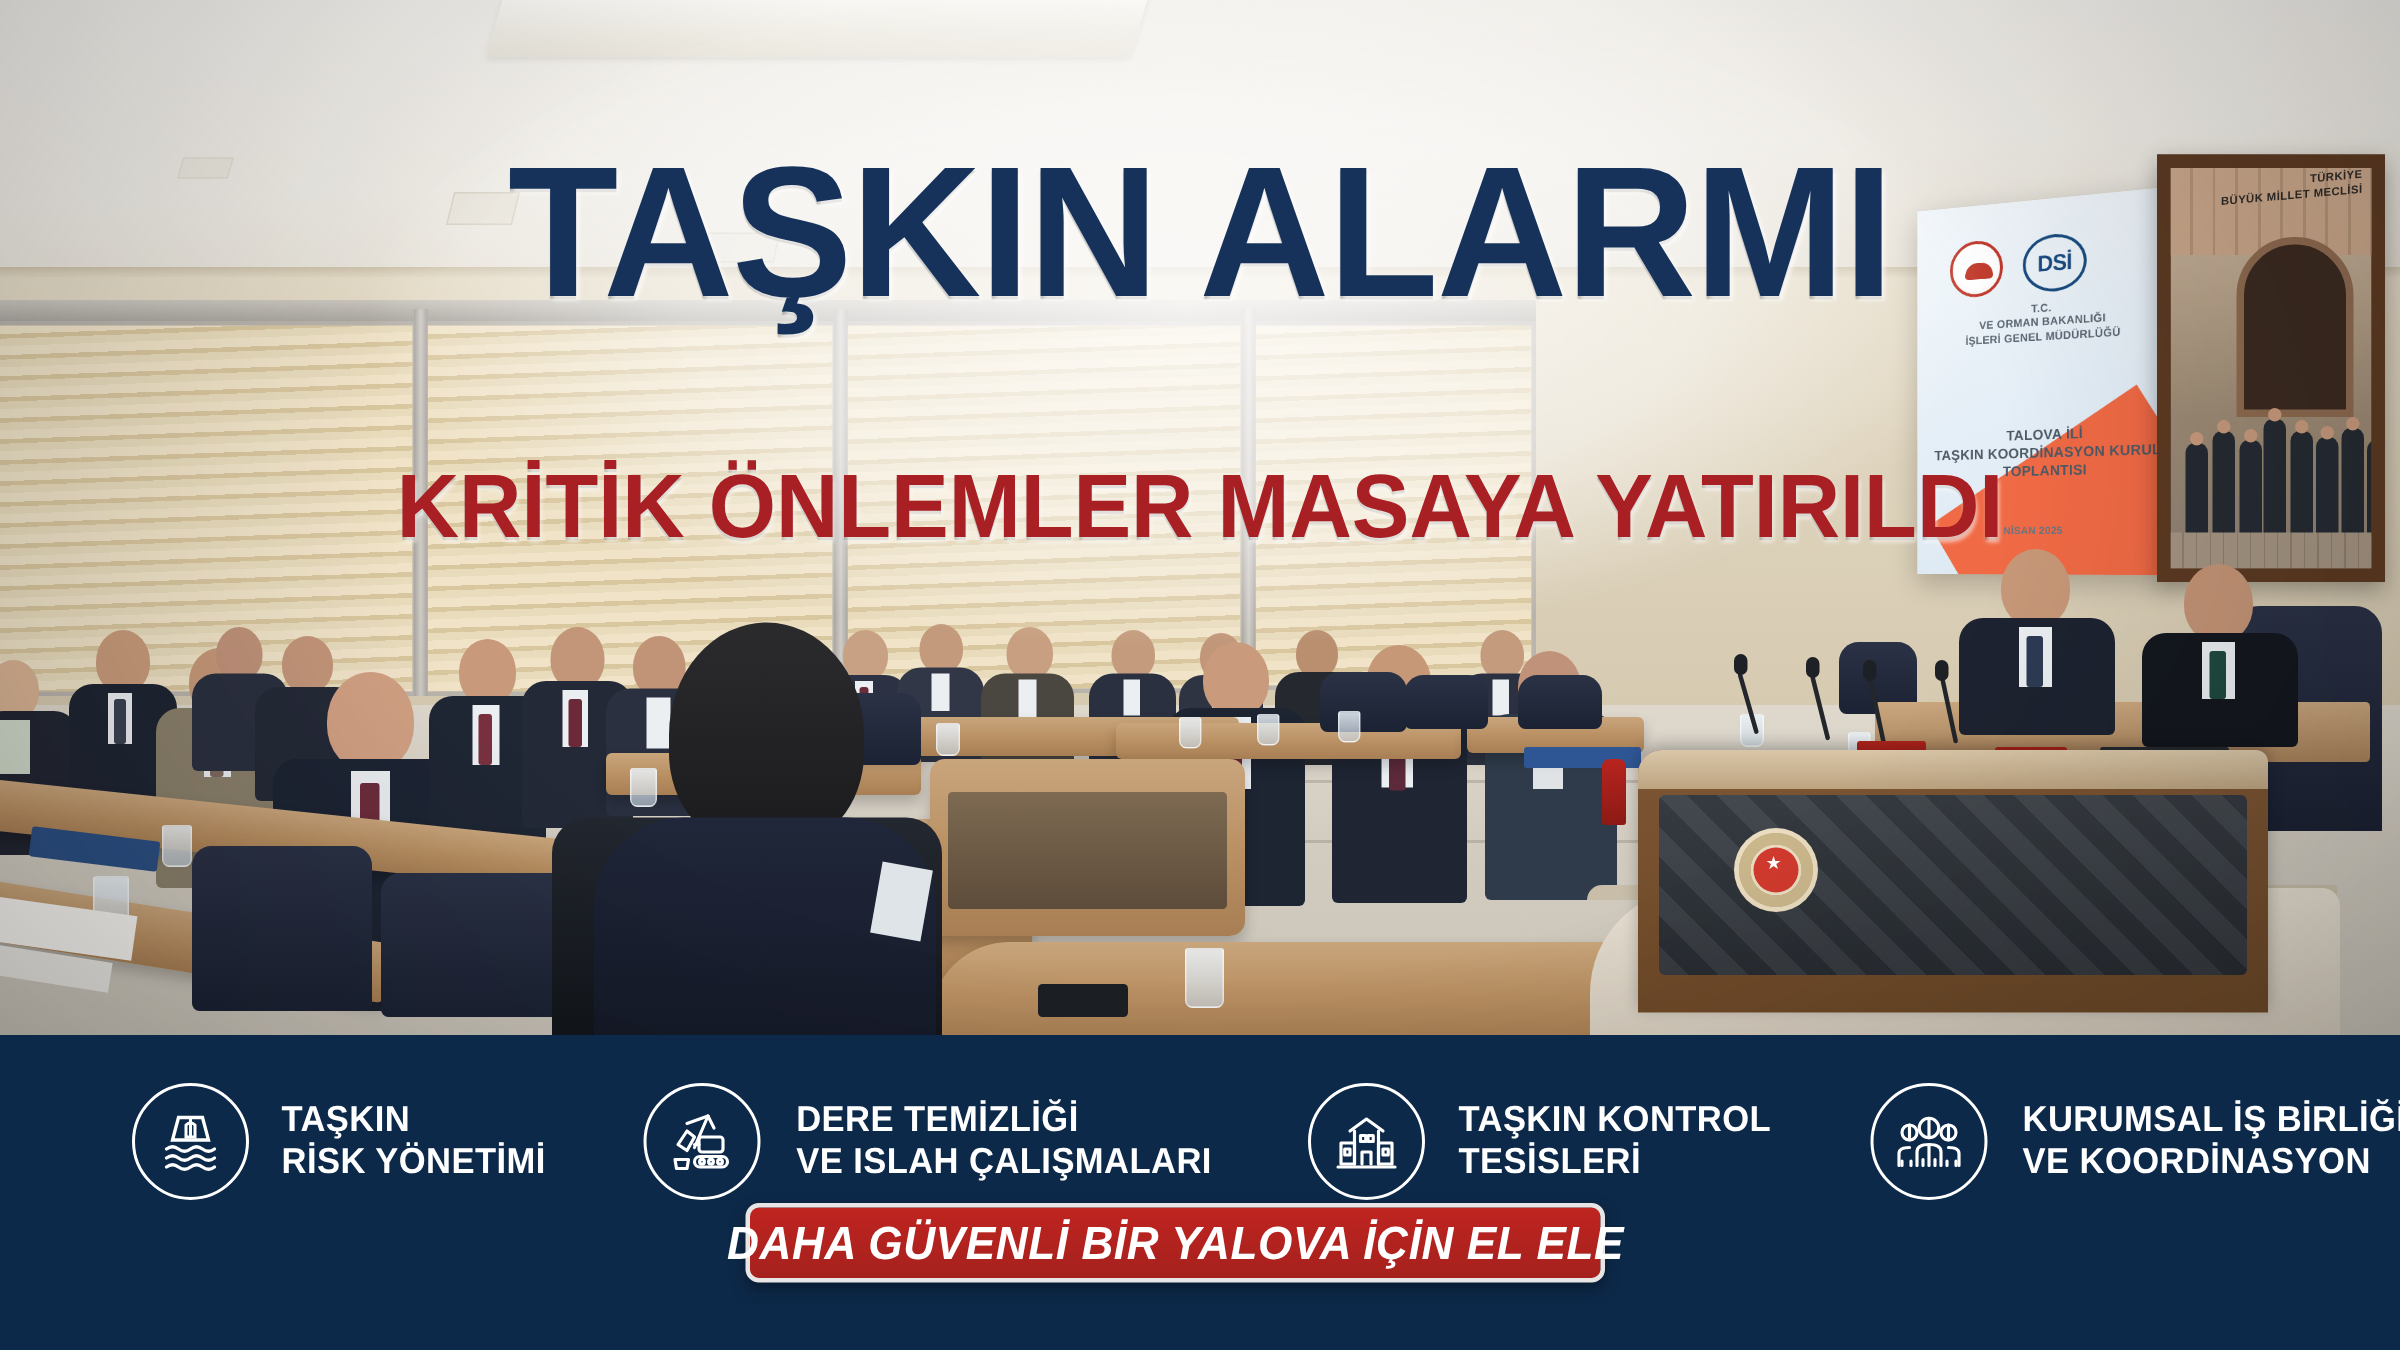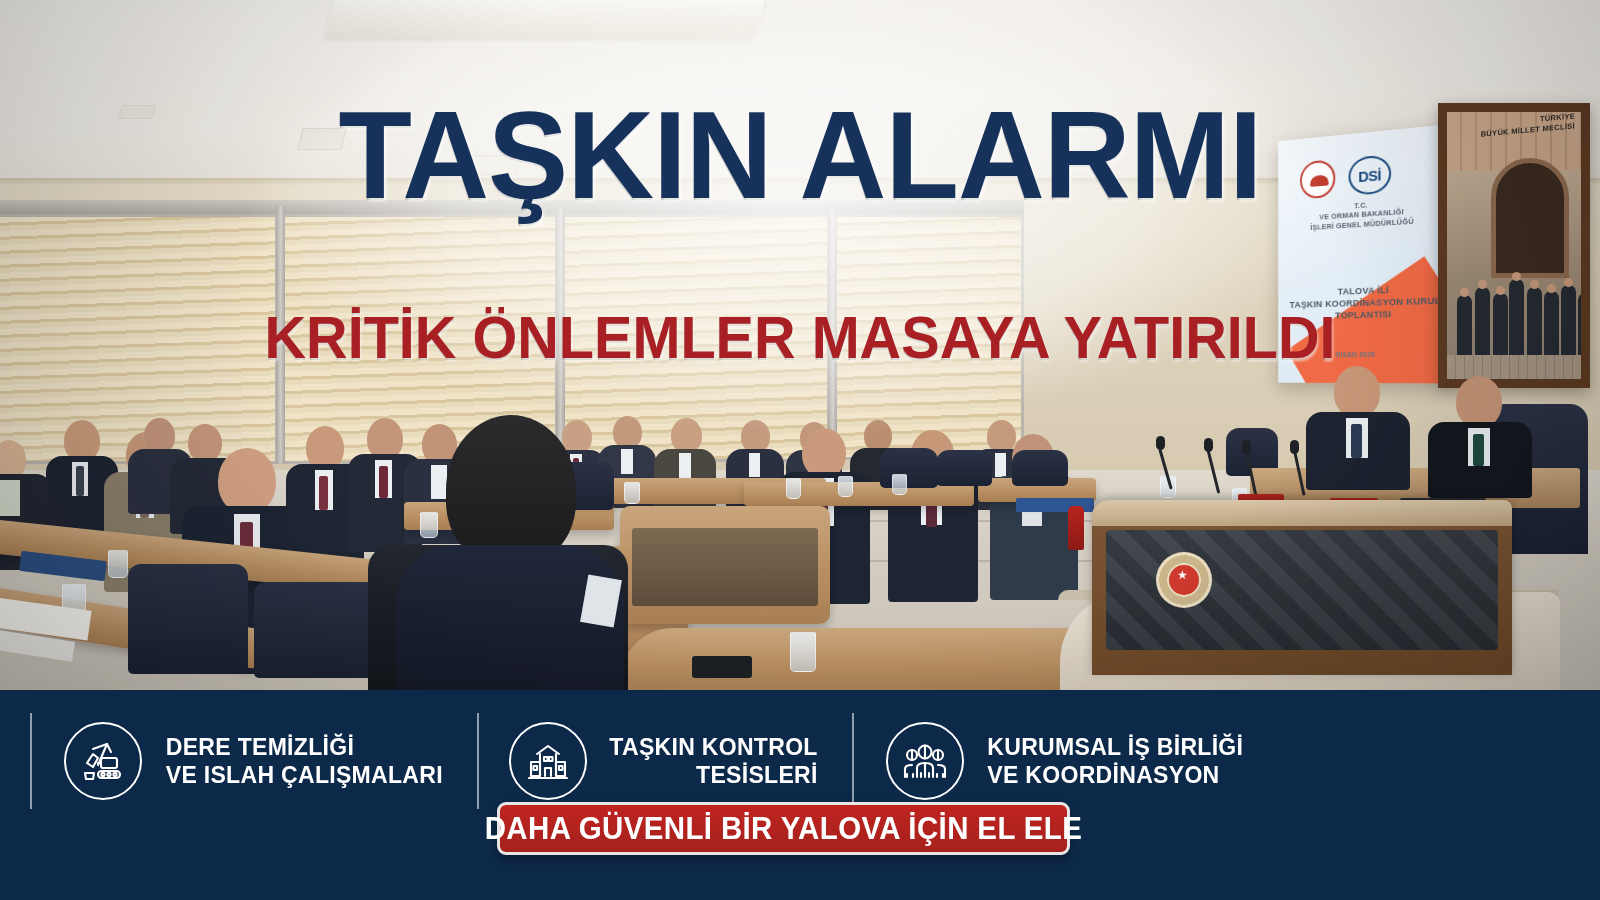--- a/index.html
+++ b/index.html
@@ -178,21 +178,21 @@
   .feat-ic { width:78px; height:78px; border:2.5px solid #ffffff; border-radius:50%;
              position:relative; flex:0 0 auto; }
   .feat-lbl { color:#fff; font-weight:bold; font-size:24px; line-height:1.16;
               letter-spacing:.3px; transform:scaleX(.96); white-space:nowrap; }
   .sep { width:2px; height:96px; background:rgba(255,255,255,.55); }
 
   .cta { position:absolute; left:497px; top:802px; width:573px; height:53px; z-index:55;
          background:linear-gradient(180deg,#bf2420 0%, #a5211d 100%);
          border:3px solid #e8e6e4; border-radius:9px;
          display:flex; align-items:center; justify-content:center;
-         box-shadow:0 4px 10px rgba(0,0,0,.35); }
+         box-shadow:0 4px 10px rgba(0,0,0,.35);font-style:italic; }
   .cta-txt { color:#fff; font-weight:bold; font-size:31px; letter-spacing:.4px;
              transform:scaleX(.95); white-space:nowrap; }
 
   svg.ico { position:absolute; left:50%; top:50%; transform:translate(-50%,-50%); }
 </style>
 </head>
 <body>
 
 <div id="stage">
 
@@ -460,20 +460,35 @@
     <div class="title-main">TAŞKIN ALARMI</div>
 
 
     <div class="title-red">KRİTİK ÖNLEMLER MASAYA YATIRILDI</div>
 
   </div>
 
   <div class="bottombar">
     <div class="bb-features">
 
+      <div class="feat" style="margin-left:88px;">
+        <div class="feat-ic">
+          <svg class="ico" width="50" height="50" viewBox="0 0 50 50" fill="none" stroke="#fff" stroke-width="2.2" stroke-linecap="round">
+            <path d="M13 24 L17 9 L33 9 L37 24 Z"></path>
+            <path d="M25 10 L25 22 M22 14 Q25 11 28 14 L28 22 L22 22 Z" stroke-width="2"></path>
+            <path d="M9 30 q4 -3 8 0 t8 0 t8 0 t8 0"></path>
+            <path d="M9 36 q4 -3 8 0 t8 0 t8 0 t8 0"></path>
+            <path d="M9 42 q4 -3 8 0 t8 0 t8 0 t8 0"></path>
+          </svg>
+        </div>
+        <div class="feat-lbl">
+          <div>TAŞKIN</div>
+          <div>RİSK YÖNETİMİ</div>
+        </div>
+      </div>
 
       <div class="sep" style="margin-left:30px;"></div>
 
       <div class="feat" style="margin-left:32px;">
         <div class="feat-ic">
           <svg class="ico" width="52" height="52" viewBox="0 0 52 52" fill="none" stroke="#fff" stroke-width="2.1" stroke-linecap="round" stroke-linejoin="round">
             <path d="M16 14 L30 9 L34 17"></path>
             <path d="M30 9 L21 30"></path>
             <path d="M10 28 l6 -9 5 4 -5 9 z"></path>
             <rect x="24" y="23" width="16" height="10" rx="2"></rect>
@@ -486,21 +501,21 @@
           </svg>
         </div>
         <div class="feat-lbl">
           <div>DERE TEMİZLİĞİ</div>
           <div>VE ISLAH ÇALIŞMALARI</div>
         </div>
       </div>
 
       <div class="sep" style="margin-left:28px;"></div>
 
-      <div class="feat" style="margin-left:30px;text-align:right;">
+      <div class="feat" style="margin-left:30px;">
         <div class="feat-ic">
           <svg class="ico" width="50" height="50" viewBox="0 0 50 50" fill="none" stroke="#fff" stroke-width="2.1" stroke-linecap="round" stroke-linejoin="round">
             <path d="M14 18 L25 10 L36 18"></path>
             <path d="M17 18 v22 M33 18 v22"></path>
             <path d="M8 26 h9 v14 H8 z"></path>
             <path d="M33 26 h9 v14 h-9 z"></path>
             <rect x="21" y="21" width="3.5" height="4"></rect>
               <rect x="26" y="21" width="3.5" height="4"></rect>
             <path d="M22 40 v-8 h6 v8"></path>
             <rect x="10.5" y="30" width="3.5" height="4"></rect>

